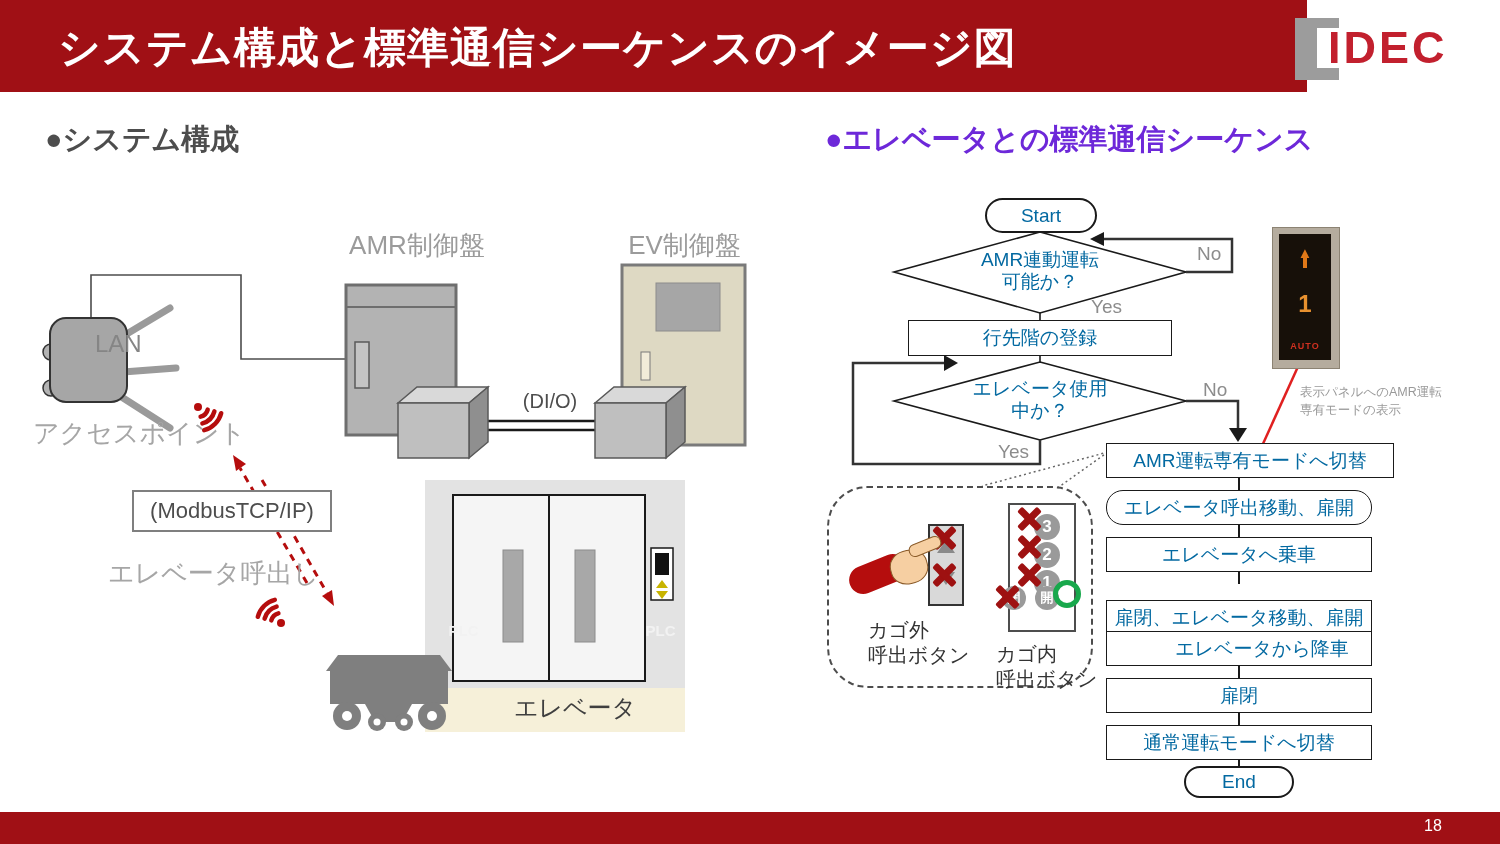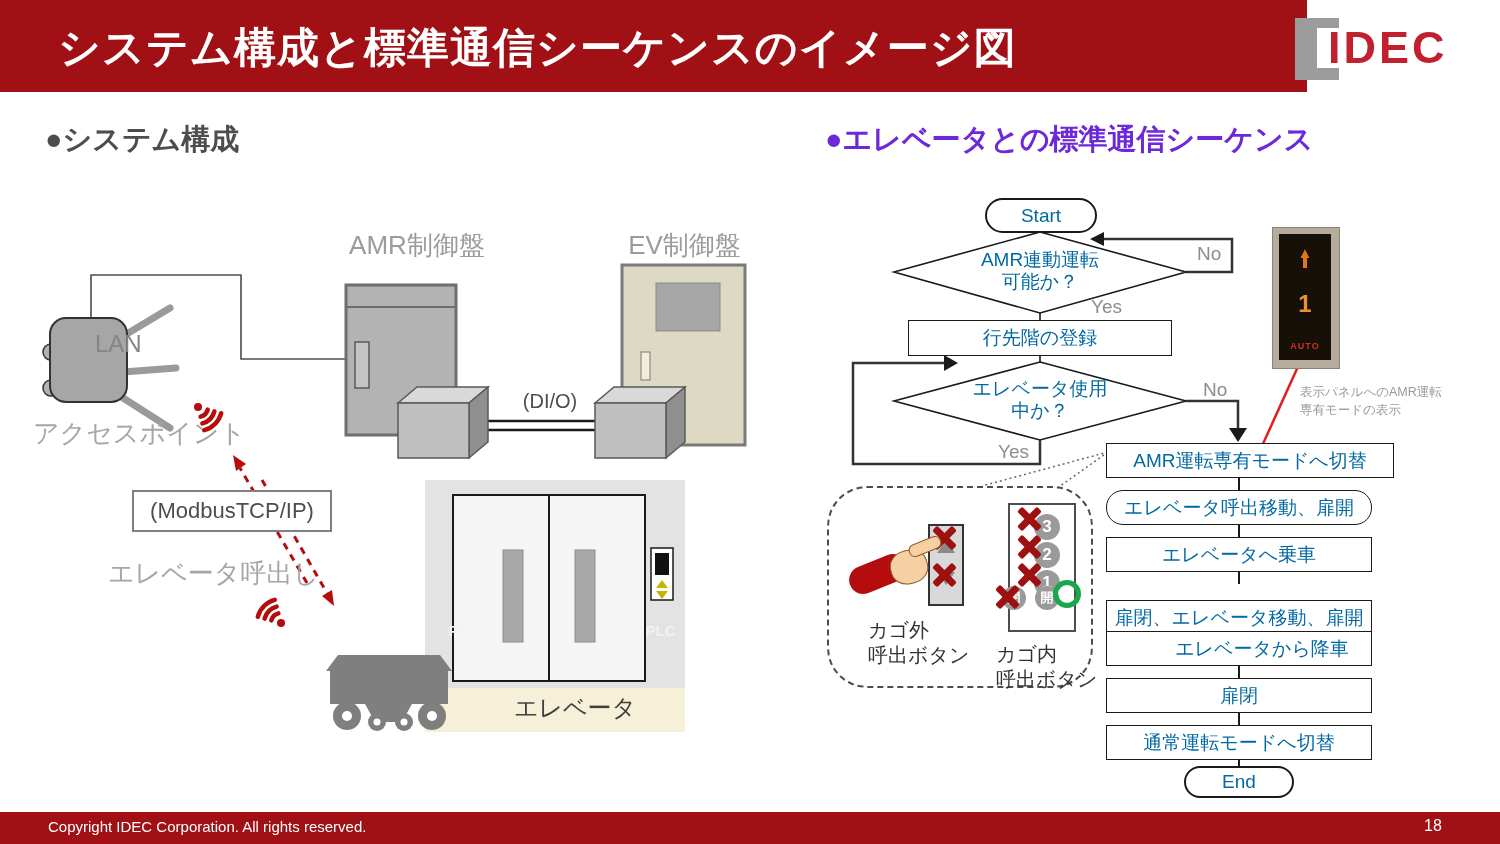--- a/index.html
+++ b/index.html
@@ -274,17 +274,16 @@
     <div class="lbl" style="position:static;margin-top:22px;font-size:24px;font-weight:bold;color:#e8912f;">1</div>
     <div class="lbl" style="position:static;margin-top:23px;font-size:9px;font-weight:bold;color:#d03020;letter-spacing:1px;">AUTO</div>
   </div>
 </div>
 <div class="lbl" style="left:1300px;top:384px;font-size:12.5px;color:#999;line-height:1.4;">
   <span>表示パネルへのAMR運転</span><br>
   <span>専有モードの表示</span>
 </div>
 
 <div class="abs" style="left:0;top:812px;width:1500px;height:32px;background:#a01015;">
-  <div class="lbl" style="left:48px;top:6px;font-size:15px;color:#ffffff;">Copyright IDEC Corporation. All rights reserved.</div>
   <div class="lbl" style="left:1424px;top:5px;font-size:16px;color:#ffffff;">18</div>
 </div>
 
 <div class="lbl" style="left: 495px; top: 692px; width: 160px; text-align: center; font-size: 24px; color: rgb(63, 63, 63);">エレベータ</div>
 
 </body></html>

